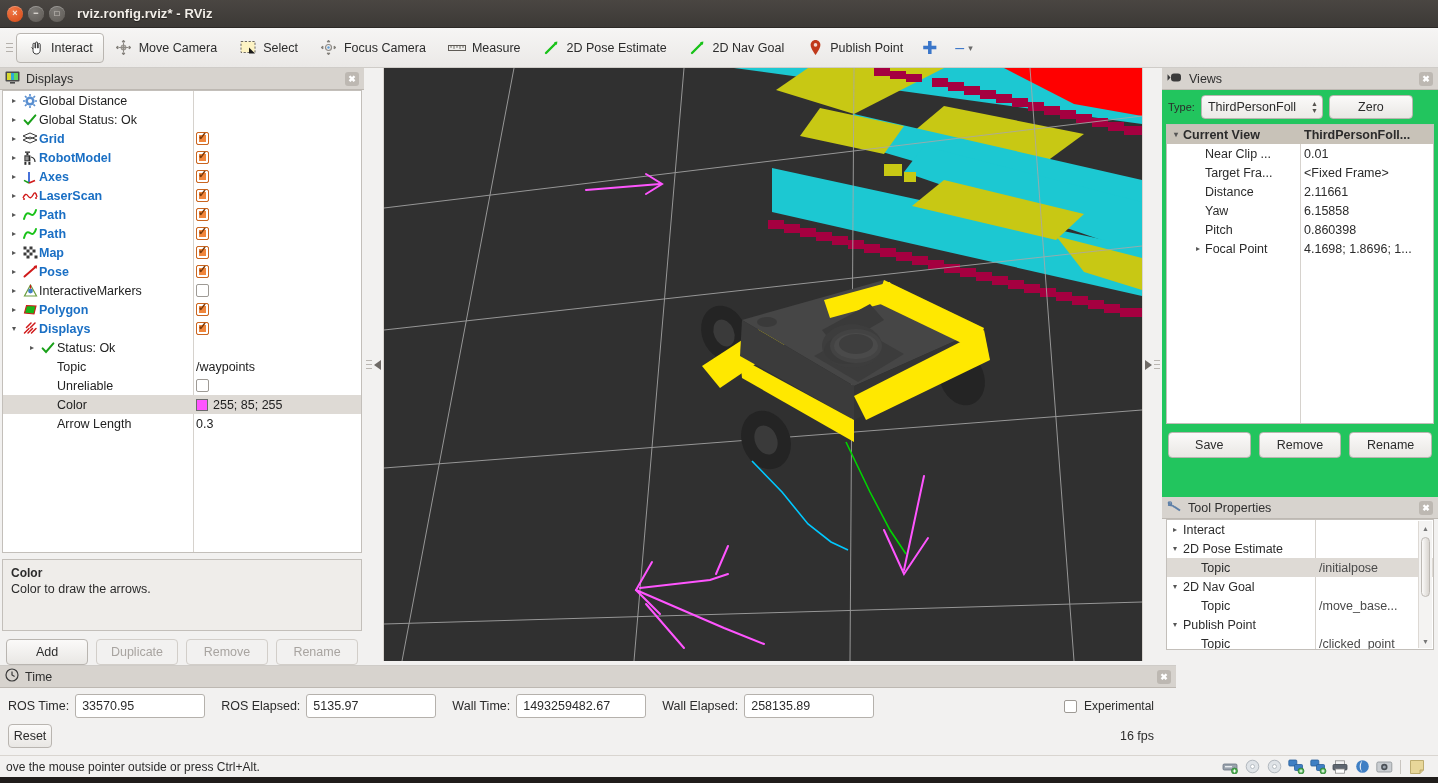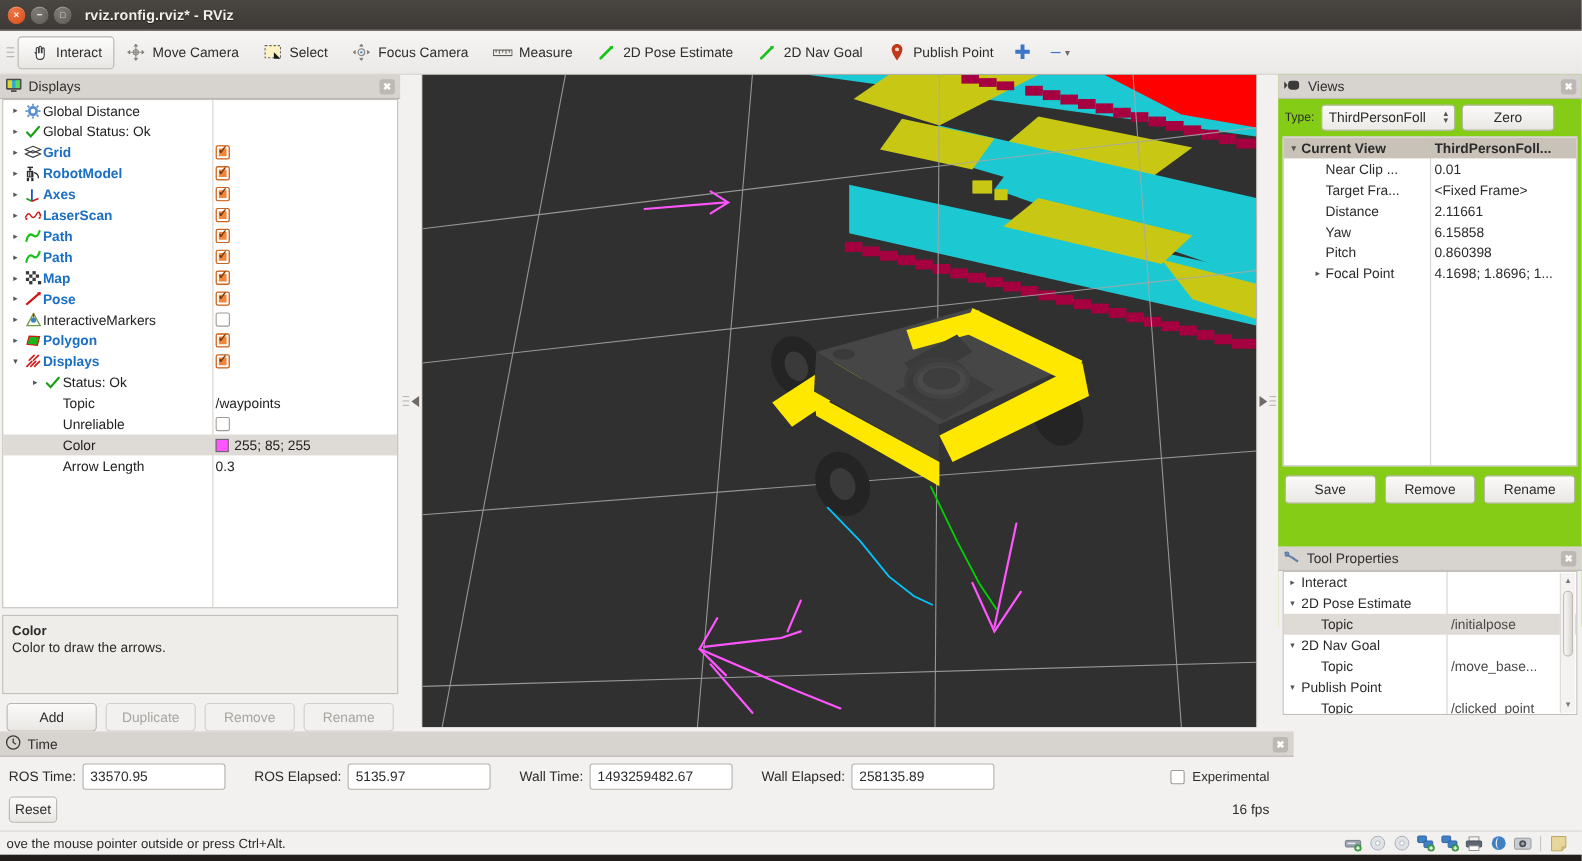--- a/index.html
+++ b/index.html
@@ -127,21 +127,21 @@
   .vp-handle .grip { display:flex; align-items:center; gap:2px; }
   .vp-handle .lines { display:flex; flex-direction:column; gap:3px; }
   .vp-handle .lines i { width:6px; height:1px; background:#bab6b1; display:block; }
   .vp-handle .tri { width:0;height:0; }
   .vp-handle.left .tri { border-top:5px solid transparent; border-bottom:5px solid transparent; border-right:7px solid #6e6a66; }
   .vp-handle.right .tri{ border-top:5px solid transparent; border-bottom:5px solid transparent; border-left:7px solid #6e6a66; }
 
   
   .views {
     position:absolute; left:1162px; top:68px; width:276px; height:502px;
-    background:#84cc16;
+    background:#22c55e;
   }
   .typerow { display:flex; align-items:center; gap:6px; padding:5px 6px 5px 6px; }
   .typerow .lbl { font-size:11px; }
   .combo {
     flex:0 0 auto; width:122px; height:24px; border-radius:4px;
     background: linear-gradient(to bottom,#fbfaf9,#eceae7);
     border:1px solid #b9b5b0; display:flex; align-items:center;
     padding:0 4px 0 6px; font-size:12.5px; overflow:hidden; white-space:nowrap;
   }
   .combo .spin { margin-left:auto; display:flex; flex-direction:column; gap:1px; color:#55534f; font-size:7px; line-height:6px; }
@@ -180,21 +180,21 @@
   .tp-scroll { position:absolute; right:1px; top:1px; width:14px; bottom:1px; background:#f4f3f2; border-left:1px solid #ddd9d4; }
   .tp-scroll .sarrow { height:14px; display:flex; align-items:center; justify-content:center; font-size:7px; color:#777; }
   .tp-scroll .sthumb { position:absolute; left:2px; right:2px; top:16px; height:60px; border-radius:5px;
                        background: linear-gradient(to right,#fbfaf9,#d9d5d0); border:1px solid #bdb9b4; }
 
   
   .timepanel {
     position:absolute; left:0; top:665px; width:1176px; height:90px;
     background:#f2f1f0; border-top:1px solid #cfccc8;
   }
-  .timerow { display:flex; align-items:center; gap:10px; padding:6px 8px 0 8px; }
+  .timerow { display:flex; align-items:center; gap:0; padding:6px 8px 0 8px; }
   .tfield { display:flex; align-items:center; gap:6px; margin-right:16px; }
   .tfield .tlab { font-size:12.5px; white-space:nowrap; }
   .tinput {
     width:130px; height:24px; background:#fff; border:1px solid #b5b1ac;
     border-radius:3px; display:flex; align-items:center; padding:0 6px; font-size:12.5px;
   }
   .expbox { margin-left:auto; display:flex; align-items:center; gap:7px; padding-right:14px; }
   .expbox .cbx2 { width:13px; height:13px; border:1px solid #9e9a95; border-radius:2px; background:#fff; }
   .resetrow { display:flex; align-items:center; padding:6px 8px 0 8px; }
   .rbtn { width:44px; height:24px; border-radius:4px; font-size:12.5px;

